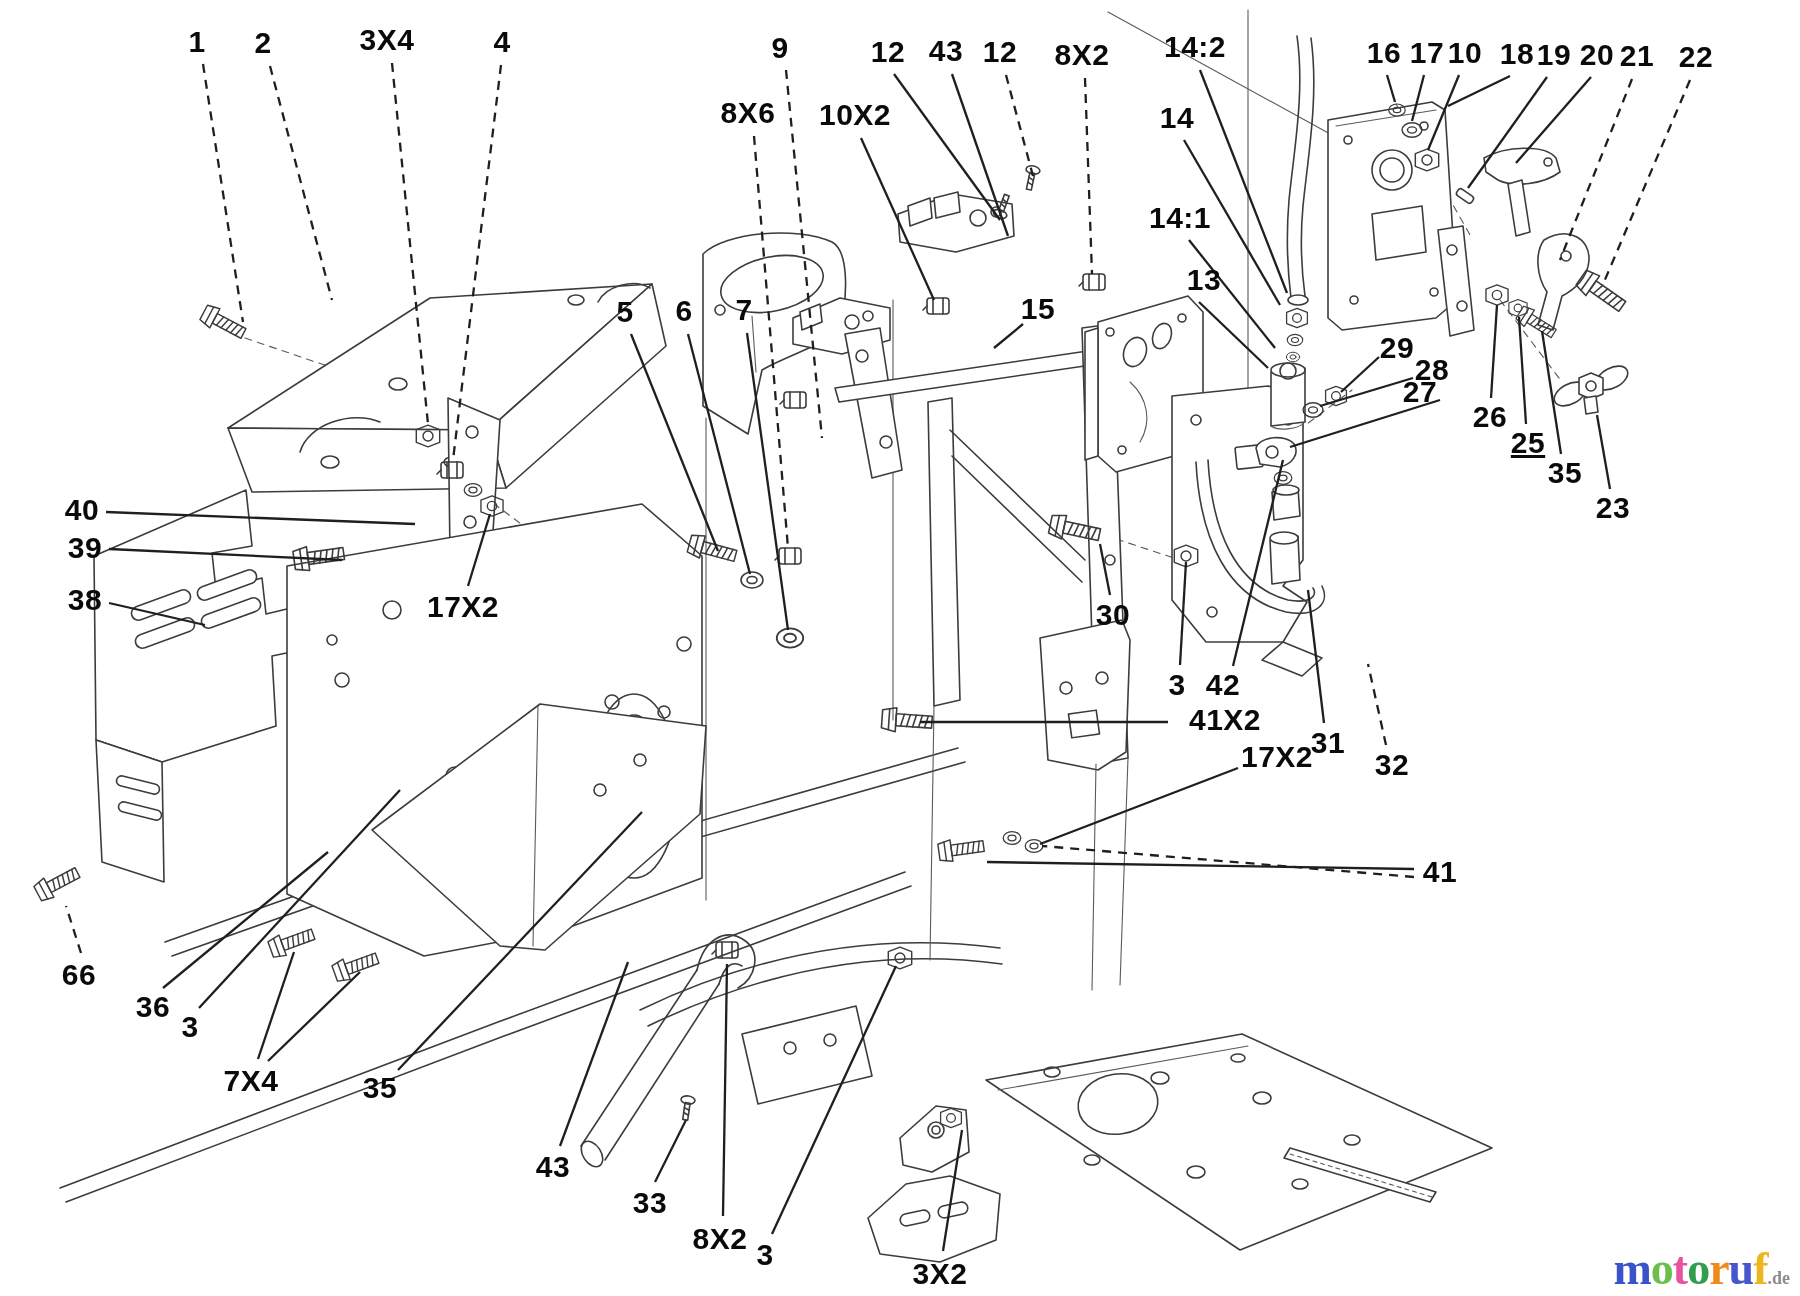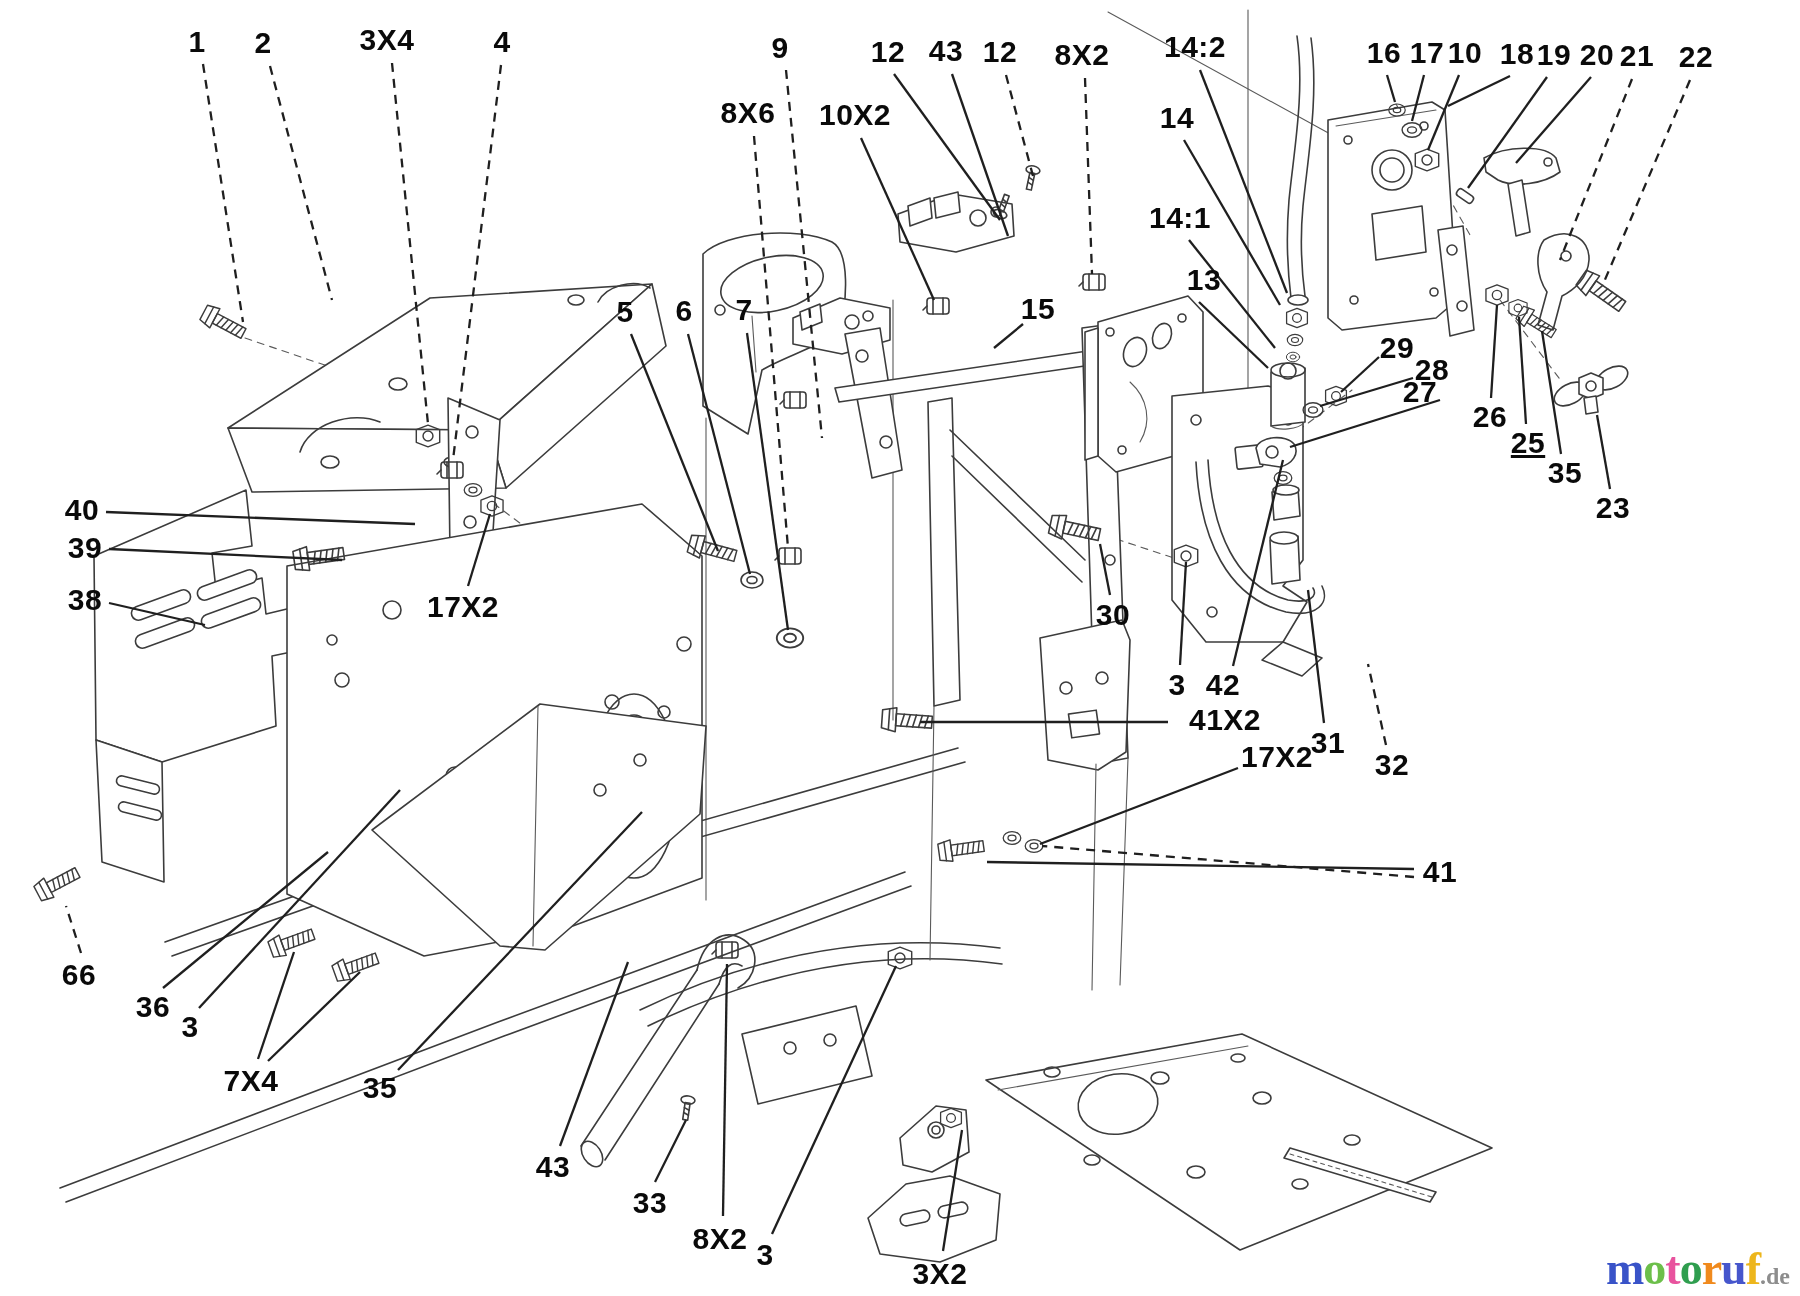--- a/index.html
+++ b/index.html
@@ -5,21 +5,21 @@
   html,body{margin:0;padding:0;background:#fff;}
   .stage{position:relative;width:1800px;height:1296px;background:#ffffff;overflow:hidden;
          font-family:"Liberation Sans",sans-serif;}
   .stage svg{position:absolute;left:0;top:0;}
   .callout{position:absolute;transform:translate(-50%,-50%);
            font:700 30px "Liberation Sans",sans-serif;color:#0a0a0a;
            white-space:nowrap;letter-spacing:.5px;}
   .watermark{position:absolute;right:10px;bottom:4px;
              font-family:"Liberation Serif",serif;font-weight:700;
              font-size:46px;line-height:1;letter-spacing:-1px;}
-  .watermark .suffix{font-size:24px;font-weight:700;letter-spacing:0;}
+  .watermark .suffix{font-size:18px;font-weight:700;letter-spacing:0;}
   .art{stroke:#3c3c3c;stroke-width:1.6;fill:none;stroke-linejoin:round;stroke-linecap:round;}
   .art .solid{fill:#ffffff;}
   .thin{stroke:#5a5a5a;stroke-width:1.1;}
   .leader{stroke:#1f1f1f;stroke-width:2.3;}
   .leader.dashed{stroke-dasharray:9 7;}
 </style>
 </head>
 <body>
 
 <div class="stage">

